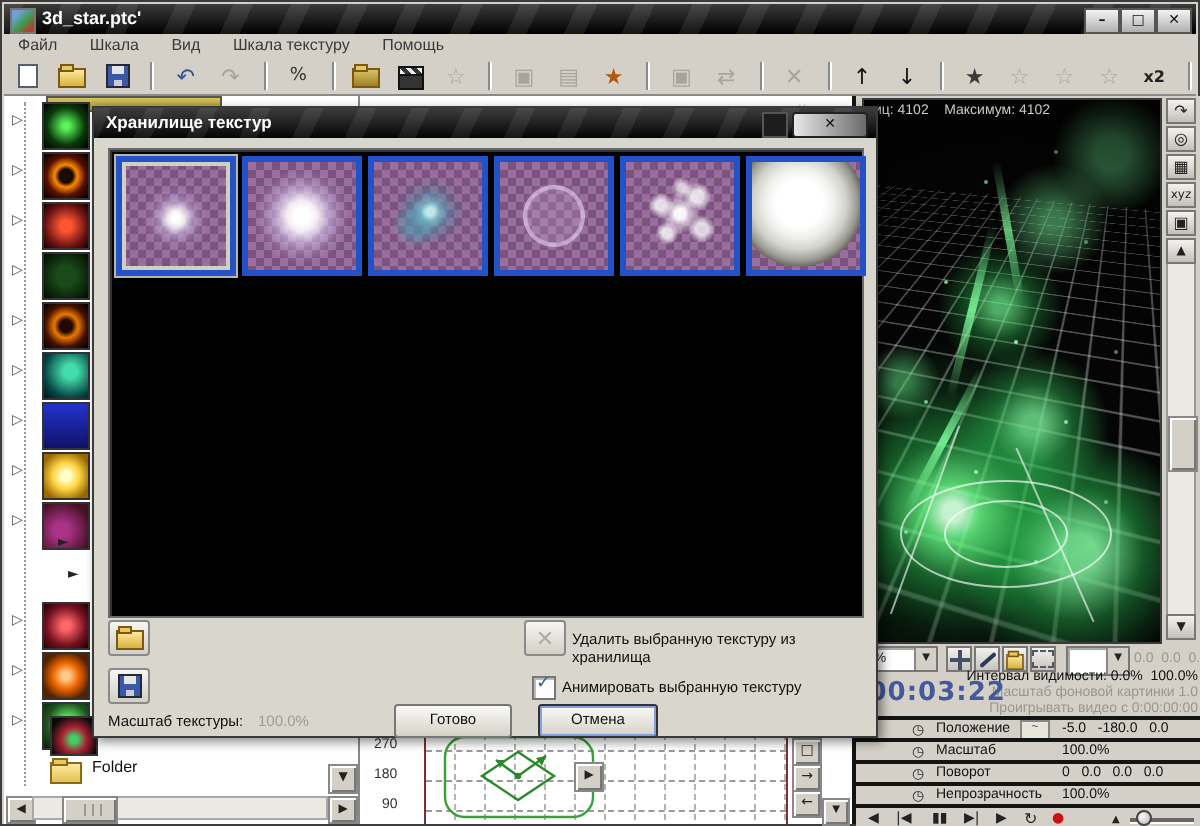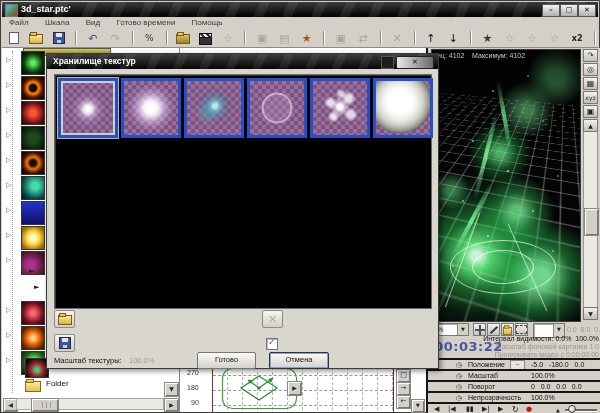--- a/index.html
+++ b/index.html
@@ -160,21 +160,21 @@
     <div class="abs win-title">3d_star.ptc'</div>
     <div class="abs wbtn glyph" style="right:38px;">–</div>
     <div class="abs wbtn glyph" style="right:20px;">□</div>
     <div class="abs wbtn glyph" style="right:2px;">✕</div>
   </div>
 
   <div class="abs menubar">
     <span class="menu-item">Файл</span>
     <span class="menu-item">Шкала</span>
     <span class="menu-item">Вид</span>
-    <span class="menu-item">Готово времени</span>
+    <span class="menu-item">Шкала текстуру</span>
     <span class="menu-item">Помощь</span>
   </div>
 
   <div class="abs toolbar">
     <span class="tbtn">
         <i class="ic-page"></i>
       </span>
     <span class="tbtn">
         <i class="ic-ofolder"></i>
       </span>
@@ -393,27 +393,29 @@
       <div class="tile t5" style="left:255px"></div>
       <div class="tile t6" style="left:318px"></div>
     </div>
 
     <div class="dbtn" style="left:7px;top:256px">
         <i class="ic-ofolder"></i>
       </div>
     <div class="dbtn" style="left:215px;top:256px">
         <span class="xgray">✕</span>
       </div>
+    <span class="dlabel" style="left:239px;top:261px">Удалить выбранную текстуру из хранилища</span>
 
     <div class="dbtn" style="left:7px;top:280px">
         <i class="ic-floppy"></i>
       </div>
     <span class="cb" style="left:219px;top:284px">
         <span>✓</span>
       </span>
+    <span class="dlabel" style="left:234px;top:285px">Анимировать выбранную текстуру</span>
 
     <span class="dlabel" style="left:7px;top:302px">Масштаб текстуры:</span>
     <span class="dlabel" style="left:82px;top:302px;color:#a09c92">100.0%</span>
     <div class="pushbtn" style="left:150px;top:298px;width:57px">Готово</div>
     <div class="pushbtn focus" style="left:222px;top:298px;width:58px">Отмена</div>
   </div>
 
 </div>
 
 </body></html>

